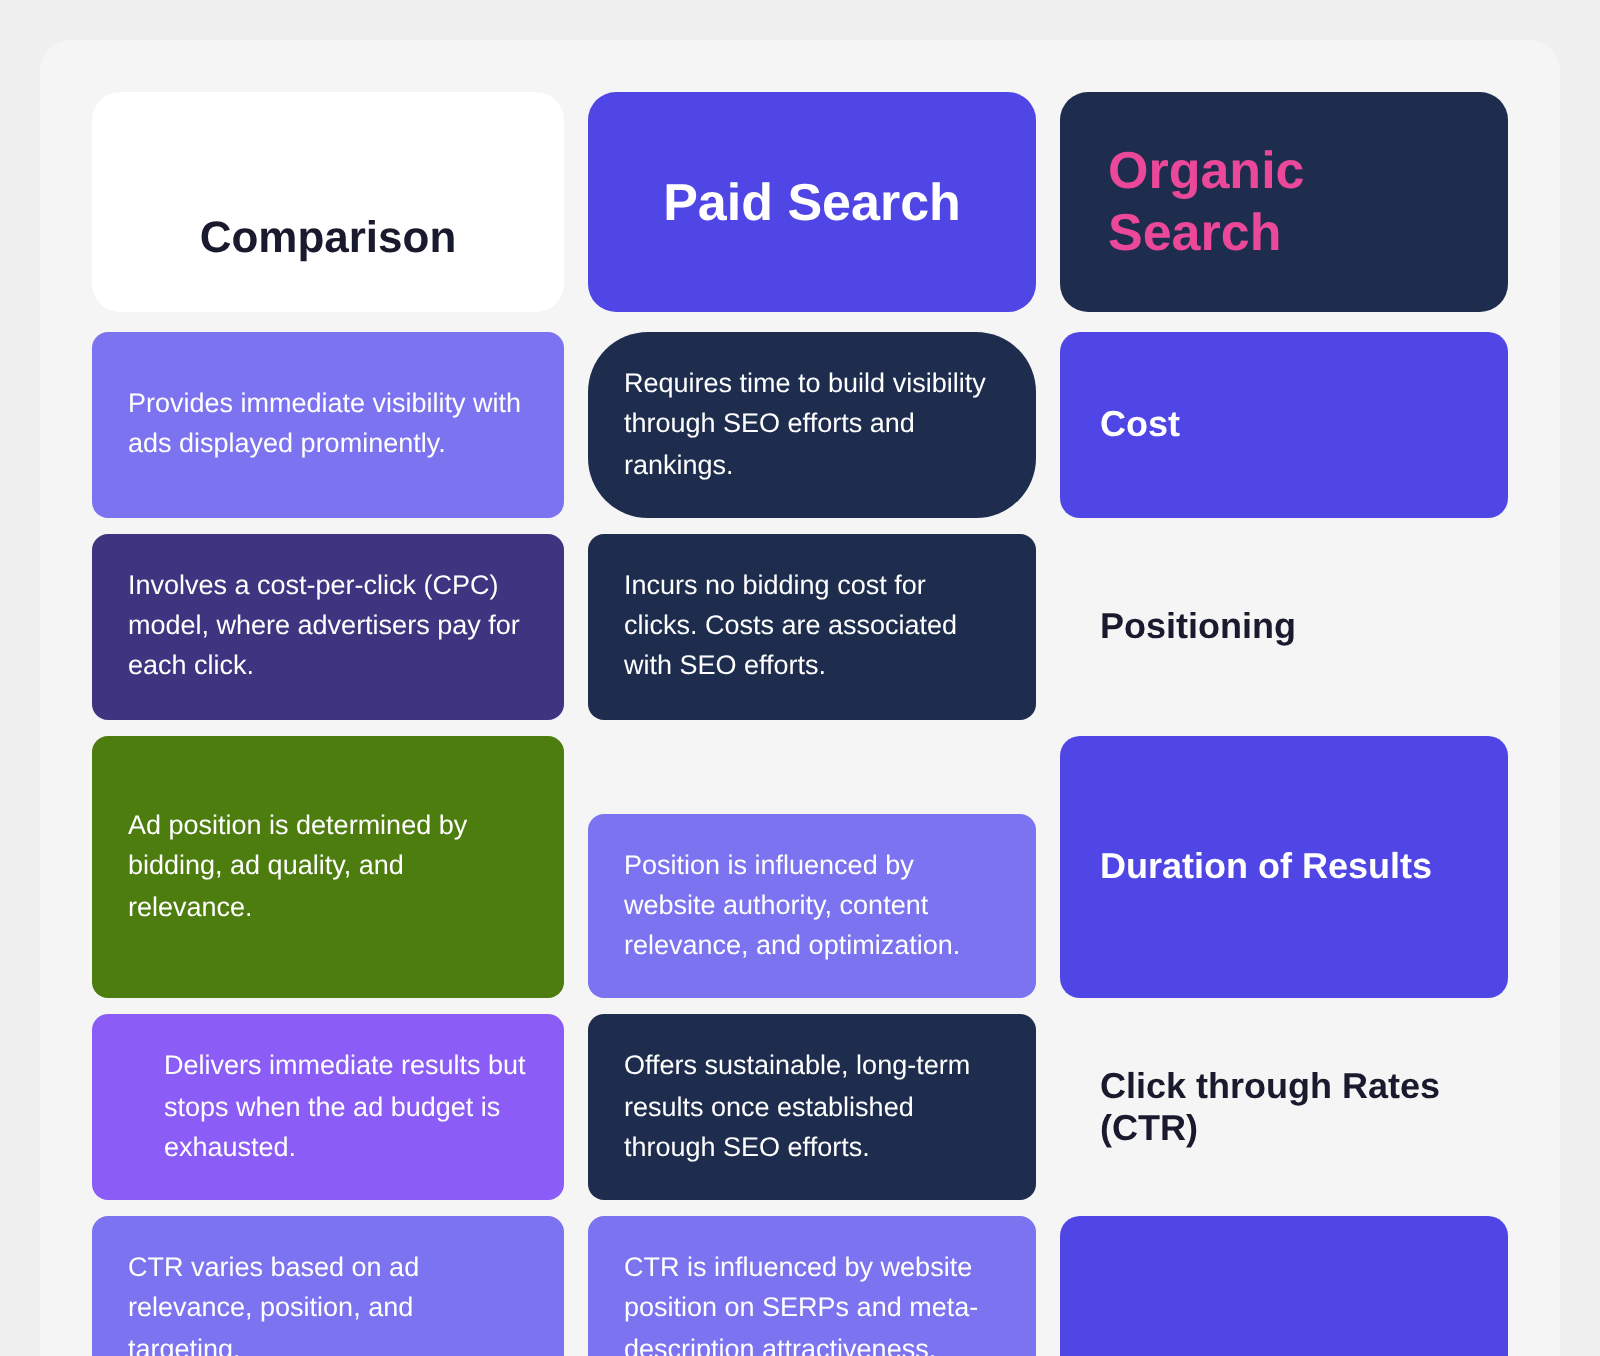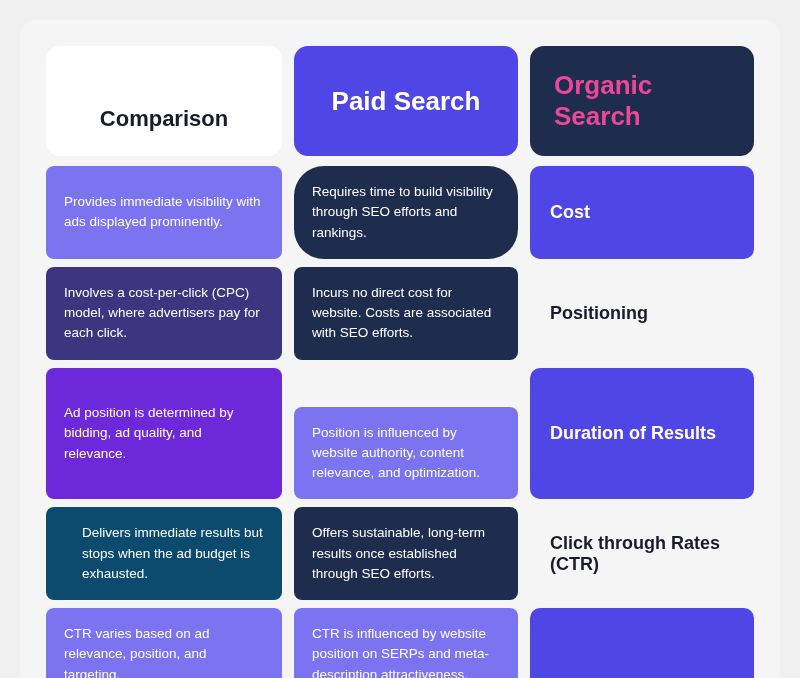--- a/index.html
+++ b/index.html
@@ -88,25 +88,25 @@
 
     
     .r1-paid  { background: #7b73f0; }
     .r1-org   { background: #1e2d4e; border-radius: 30px; }
 
     
     .r2-paid  { background: #3d3580; }
     .r2-org   { background: #1e2d4e; }
 
     
-    .r3-paid  { background: #6d28d9; }
+    .r3-paid  { background: #4d7c0f; }
     .r3-org   { background: #7b73f0; margin-top: 43px; }
 
     
-    .r4-paid  { background: #0c4a6e; padding-left: 36px; }
+    .r4-paid  { background: #8b5cf6; padding-left: 36px; }
     .r4-org   { background: #1e2d4e; }
 
     
     .r5-paid  { background: #7b73f0; }
     .r5-org   { background: #7b73f0; }
 
     
     .r6-paid  { background: #3d3580; }
     .r6-org   { background: #1e2d4e; }
   </style>
@@ -132,21 +132,21 @@
     <p>Requires time to build visibility through SEO efforts and rankings.</p>
   </div>
 
   <div class="row-label highlight">
     <span>Cost</span>
   </div>
   <div class="row-cell r2-paid">
     <p>Involves a cost-per-click (CPC) model, where advertisers pay for each click.</p>
   </div>
   <div class="row-cell r2-org">
-    <p>Incurs no direct cost for website. Costs are associated with SEO efforts.</p>
+    <p>Incurs no bidding cost for clicks. Costs are associated with SEO efforts.</p>
   </div>
 
   <div class="row-label">
     <span>Positioning</span>
   </div>
   <div class="row-cell r3-paid">
     <p>Ad position is determined by bidding, ad quality, and relevance.</p>
   </div>
   <div class="row-cell r3-org">
     <p>Position is influenced by website authority, content relevance, and optimization.</p>

